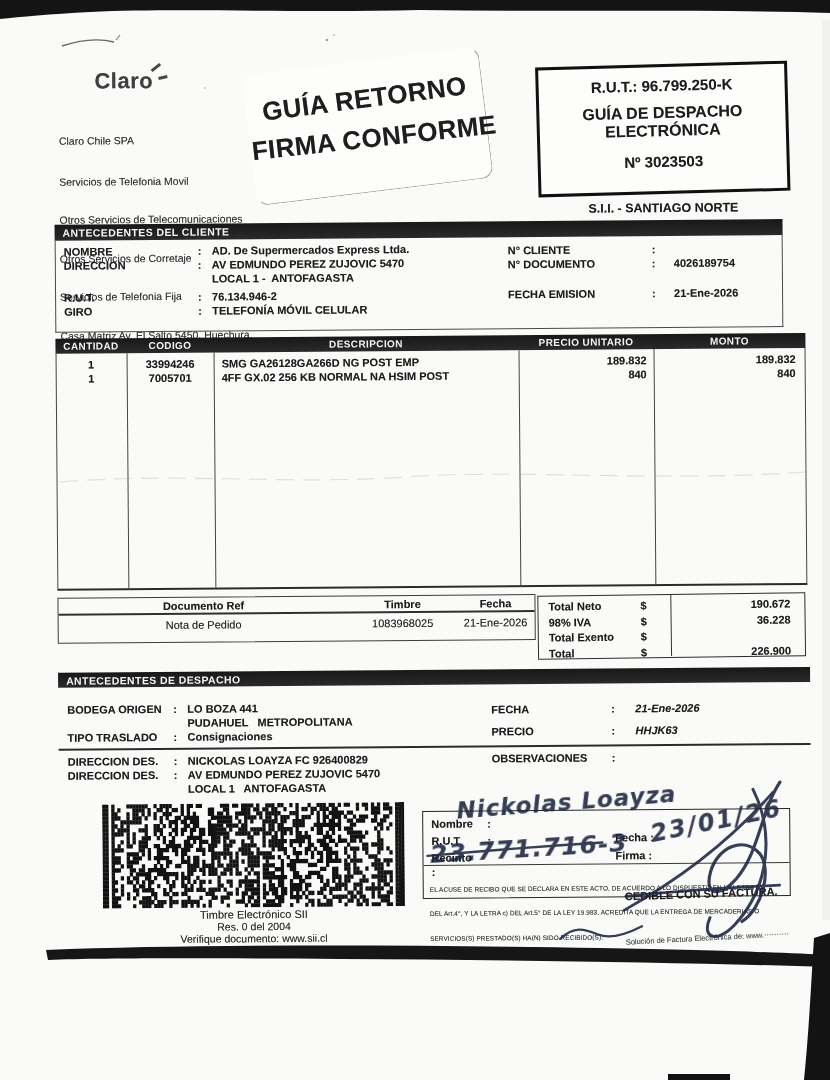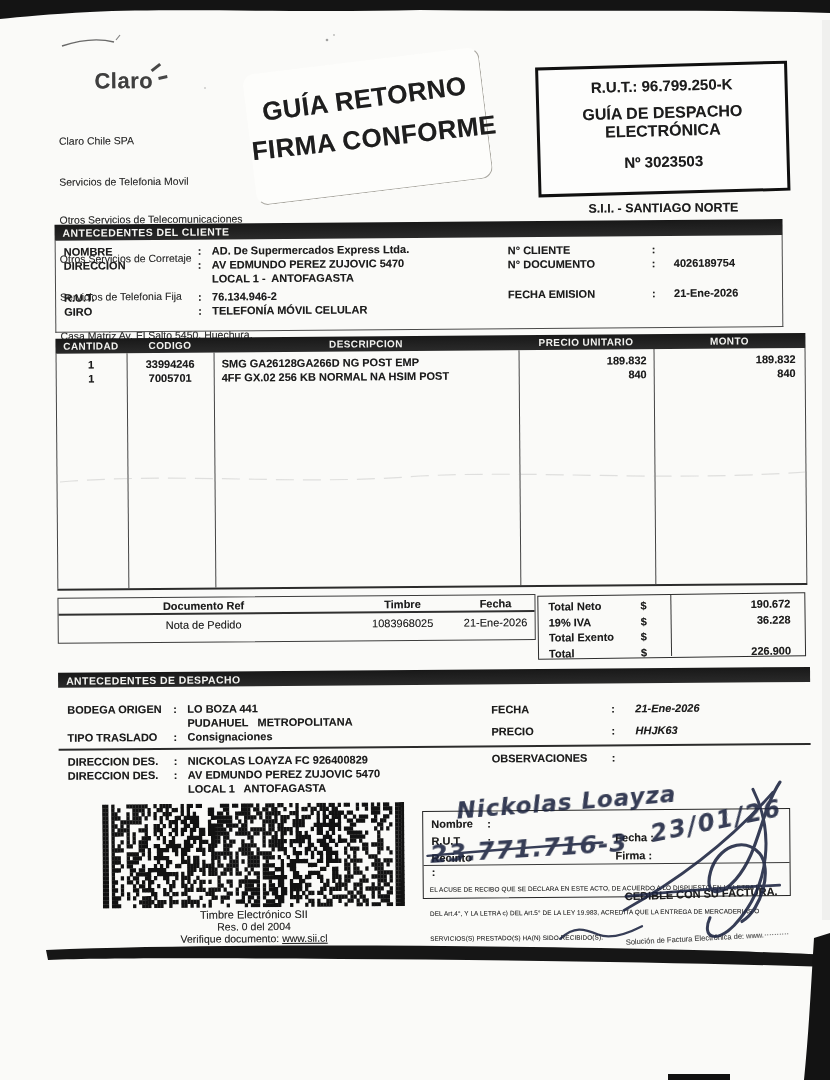--- a/index.html
+++ b/index.html
@@ -172,21 +172,21 @@
     </div>
 
     <div class="abs" style="left:537px;top:596px;width:268px;height:64px;border:1.6px solid #2d2d2d;box-sizing:border-box;padding:3px 0 0 10px;transform:rotate(-.3deg);">
       <div class="vline" style="left:132px;top:0;height:61px;background:#333;"></div>
       <div class="trow">
         <span class="tl">Total Neto</span>
         <span class="td">$</span>
         <span class="tv">190.672</span>
       </div>
       <div class="trow">
-        <span class="tl">19% IVA</span>
+        <span class="tl">98% IVA</span>
         <span class="td">$</span>
         <span class="tv">36.228</span>
       </div>
       <div class="trow">
         <span class="tl">Total Exento</span>
         <span class="td">$</span>
         <span class="tv"></span>
       </div>
       <div class="trow">
         <span class="tl">Total</span>
@@ -1634,21 +1634,21 @@
         <rect x="299.0" y="80" width="3.3" height="4.3"></rect>
         <rect x="299.0" y="84" width="3.3" height="4.3"></rect>
         <rect x="299.0" y="88" width="3.3" height="4.3"></rect>
         <rect x="299.0" y="92" width="3.3" height="4.3"></rect>
         <rect x="299.0" y="96" width="3.3" height="4.3"></rect>
         <rect x="299.0" y="100" width="3.3" height="4.3"></rect>
       </svg>
     <div class="abs" style="left:100px;top:907px;width:302px;">
       <div class="timbre-line">Timbre Electrónico SII</div>
       <div class="timbre-line" style="font-size:10.5px;">Res. 0 del 2004</div>
-      <div class="timbre-line" style="font-size:10.5px;"><span>Verifique documento: </span><span style="text-decoration:underline;">www.sii.cl</span></div>
+      <div class="timbre-line" style="font-size:10.5px;"><span>Verifique documento: </span><span style="">www.sii.cl</span></div>
     </div>
 
     <div class="abs" style="left:420px;top:811px;width:368px;height:88px;border:1.6px solid #262626;box-sizing:border-box;">
       <div class="fld" style="position:absolute;left:8px;top:5px;">
         <span class="lbl" style="width:56px;">Nombre</span>
         <span class="col">:</span>
       </div>
       <div class="fld" style="position:absolute;left:8px;top:22px;">
         <span class="lbl" style="width:56px;">R.U.T</span>
         <span class="col">:</span>

